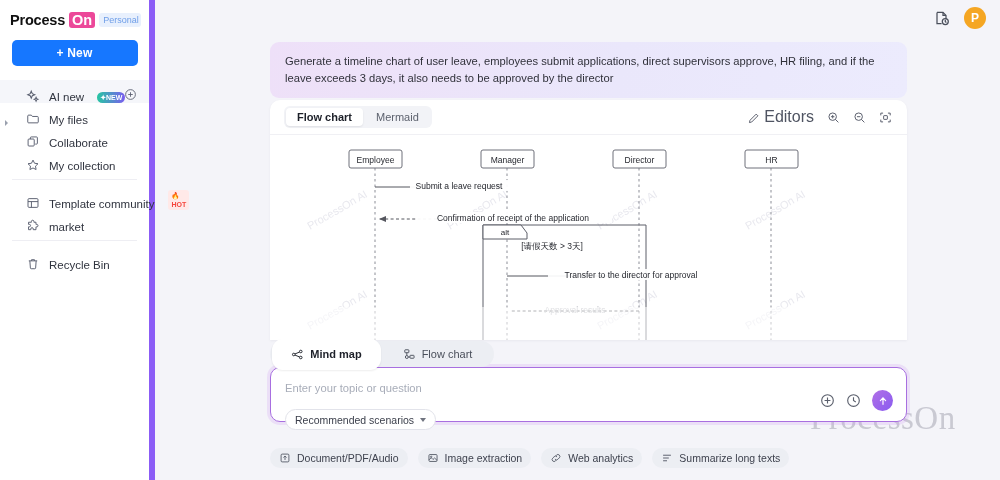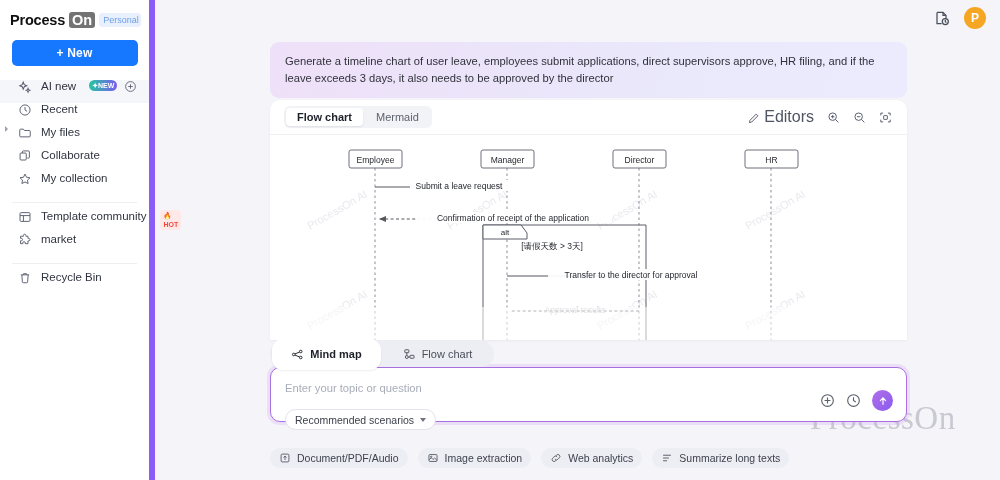--- a/index.html
+++ b/index.html
@@ -18,37 +18,37 @@
     background: #ffffff;
     border-right: 6px solid #8b5cf6;
     z-index: 5;
   }
   .logo-row {
     display: flex; align-items: center; gap: 4px;
     padding: 12px 8px 0 10px;
   }
   .logo-process { font-size: 14.5px; font-weight: bold; letter-spacing: -.2px; color: #111; }
   .logo-on {
-    font-size: 14.5px; font-weight: bold; color: #fff; background: #737373;
+    font-size: 14.5px; font-weight: bold; color: #fff; background: #ec4899;
     border-radius: 3px; padding: 0 3px; line-height: 16px;
   }
   .logo-badge {
     font-size: 9px; color: #6f9ee8; background: #e8f0fd;
     border-radius: 3px; padding: 2px 4px; line-height: 10px;
     max-width: 62px; overflow: hidden; white-space: nowrap;
   }
   .new-btn {
     display: block; margin: 12px auto 0; width: 126px; height: 26px;
     background: #1677ff; color: #fff; border: none; border-radius: 5px;
     font-size: 12px; font-weight: bold; font-family: inherit; cursor: pointer;
     letter-spacing: .2px;
   }
   .nav { margin-top: 14px; }
   .nav-item {
-    display: flex; align-items: flex-start; height: 23px; padding: 0 10px 0 18px;
+    display: flex; align-items: flex-end; height: 23px; padding: 0 10px 0 26px;
     gap: 9px; cursor: pointer; position: relative; color: #30343f; font-size: 11.5px;
   }
   .nav-item.active { background: #f5f6fa; }
   .nav-ico { width: 14px; height: 14px; flex: 0 0 14px; display: block; color: #5b6070; }
   .nav-ico svg { display: block; }
   .nav-label { white-space: nowrap; }
   .badge-new {
     font-size: 7px; font-weight: bold; color: #fff; line-height: 9px;
     padding: 1px 3px; border-radius: 6px;
     background: linear-gradient(90deg,#26c6a2,#7b5cf0);
@@ -181,29 +181,20 @@
       <span class="nav-label">AI new</span>
       <span class="badge-new">✦NEW</span>
       <span class="nav-plus">
         <svg width="13" height="13" viewBox="0 0 16 16" fill="none" stroke="currentColor" stroke-width="1.1">
           <circle cx="8" cy="8" r="6"></circle>
             <path d="M8 5.2v5.6M5.2 8h5.6"></path>
         </svg>
       </span>
     </div>
 
-    <div class="nav-item">
-      <span class="nav-ico">
-        <svg viewBox="0 0 16 16" fill="none" stroke="currentColor" stroke-width="1.1">
-          <circle cx="8" cy="8" r="5.8"></circle>
-            <path d="M8 4.6V8l2.4 1.5"></path>
-        </svg>
-      </span>
-      <span class="nav-label">Recent</span>
-    </div>
 
     <div class="nav-item">
       <span class="nav-caret"></span>
       <span class="nav-ico">
         <svg viewBox="0 0 16 16" fill="none" stroke="currentColor" stroke-width="1.1">
           <path d="M2 4.6a1 1 0 0 1 1-1h3.1l1.2 1.5H13a1 1 0 0 1 1 1v5.3a1 1 0 0 1-1 1H3a1 1 0 0 1-1-1z"></path>
         </svg>
       </span>
       <span class="nav-label">My files</span>
     </div>

